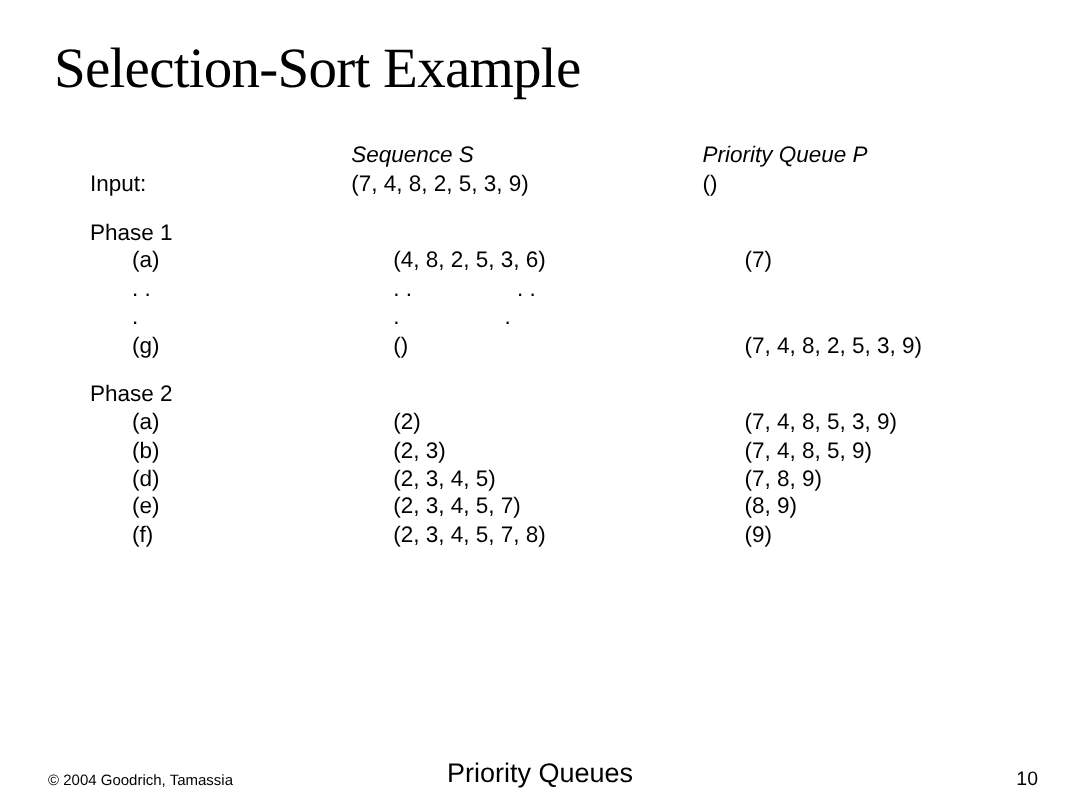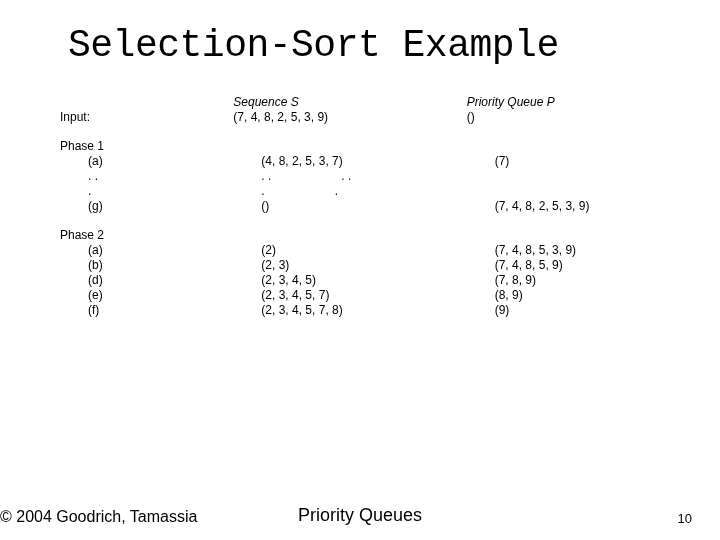--- a/index.html
+++ b/index.html
@@ -16,47 +16,46 @@
     position: relative;
     width: 720px;
     height: 540px;
     box-sizing: border-box;
   }
   .title {
     position: absolute;
     left: 36px;
     top: 24px;
     font-size: 38px;
-    font-family: Liberation Mono, monospace;
+    font-family: Liberation Serif, serif;
     font-weight: 400;
     letter-spacing: -0.5px;
-    margin-left: 32px;
   }
   .content {
     position: absolute;
     left: 60px;
     top: 95px;
     font-family: Verdana, Geneva, sans-serif;
-    font-size: 12px;
+    font-size: 15px;
     line-height: 1.25;
   }
   .row { white-space: nowrap; }
   .c0 { display: inline-block; width: 170px; vertical-align: top; }
   .c1 { display: inline-block; width: 230px; vertical-align: top; }
   .c2 { display: inline-block; width: 200px; vertical-align: top; }
   .ind { padding-left: 28px; }
   .ital { font-style: italic; }
   .spacer { height: 14px; }
   .dots-row .c1 { letter-spacing: 0; }
   .dotgap { display:inline-block; width:70px; }
   .footer-left {
     position: absolute;
-    left: 0;
+    left: 32px;
     bottom: 14px;
-    font-size: 16px;
+    font-size: 10px;
     font-family: Verdana, Geneva, sans-serif;
   }
   .footer-center {
     position: absolute;
     left: 0; right: 0;
     bottom: 14px;
     text-align: center;
     font-size: 18px;
     font-family: Verdana, Geneva, sans-serif;
   }
@@ -96,21 +95,21 @@
     <div class="spacer"></div>
 
     <div class="row">
       <span class="c0">Phase 1</span>
       <span class="c1"></span>
       <span class="c2"></span>
     </div>
 
     <div class="row">
       <span class="c0 ind">(a)</span>
-      <span class="c1">(4, 8, 2, 5, 3, 7)</span>
+      <span class="c1">(4, 8, 2, 5, 3, 6)</span>
       <span class="c2">(7)</span>
     </div>
 
     <div class="row dots-row">
       <span class="c0 ind">. .</span>
       <span class="c1">
         <span>. .</span><span class="dotgap"></span><span>. .</span>
       </span>
       <span class="c2"></span>
     </div>

